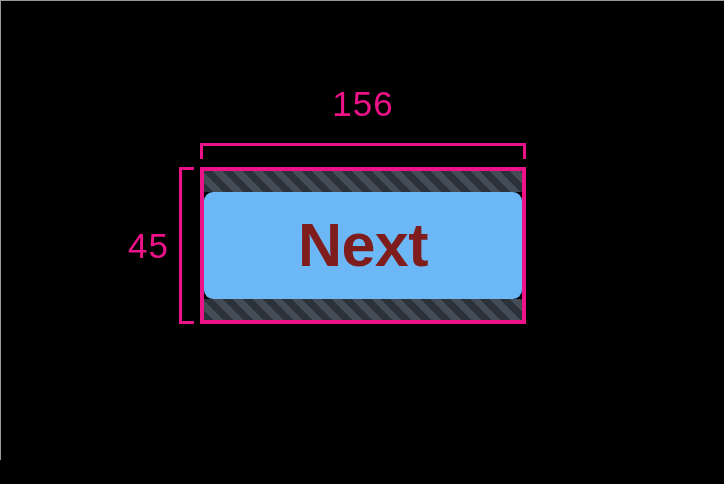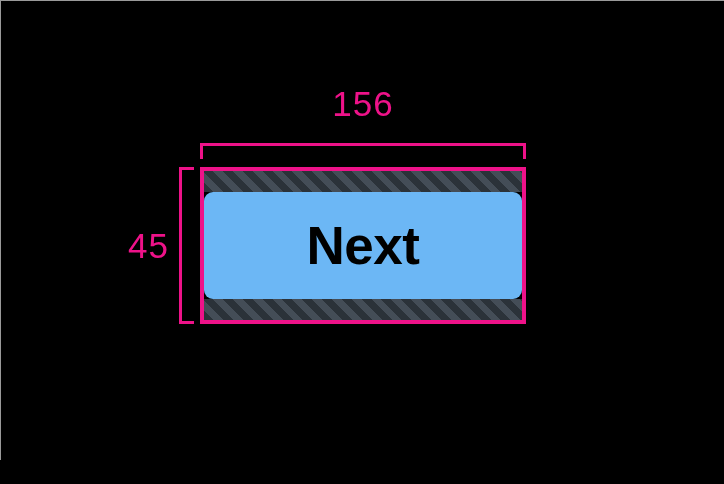--- a/index.html
+++ b/index.html
@@ -60,23 +60,23 @@
     right: 0;
     top: 21px;
     bottom: 21px;
     background: #6CB7F5;
     border-radius: 9px;
     display: flex;
     align-items: center;
     justify-content: center;
   }
   #button-next-label {
-    color: #000000;
+    color: #7f1d1d;
     font-family: "Liberation Sans", sans-serif;
-    font-size: 53px;
+    font-size: 61px;
     font-weight: bold;
     letter-spacing: -0.5px;
     line-height: 1;
   }
 
   
   #width-bracket {
     position: absolute;
     left: 199px;
     top: 142px;

